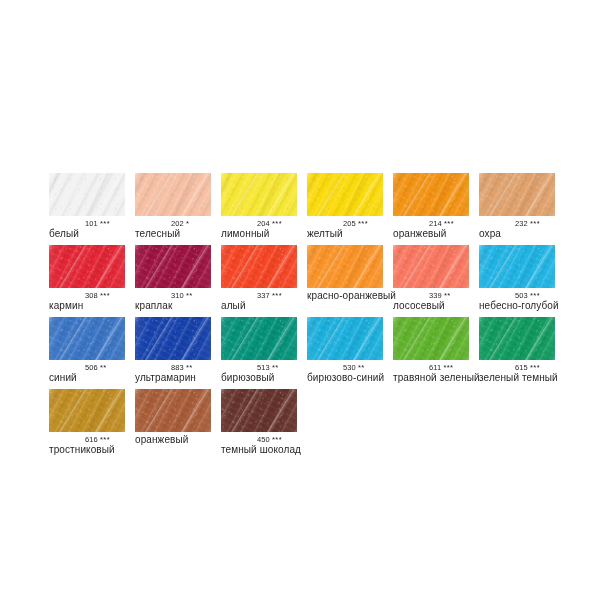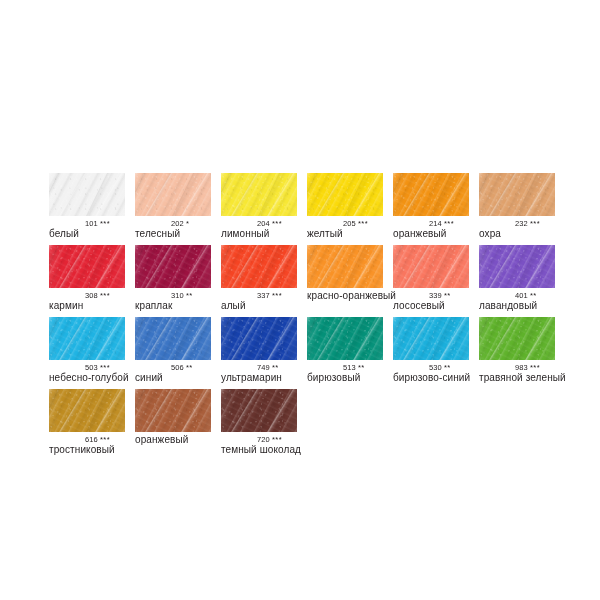--- a/index.html
+++ b/index.html
@@ -291,34 +291,20 @@
         <div class="grain"></div>
         <div class="edgefade"></div>
       </div>
       <div class="caption">
         <div class="code-line"><span>339</span> <span class="stars">**</span></div>
         <div class="name-line">лососевый</div>
       </div>
     </div>
     <div class="swatch-cell">
       <div class="swatch">
-        <div class="base" style="background: rgb(123, 81, 196);"></div>
-        <div class="tex1"></div>
-        <div class="tex2"></div>
-        <div class="tex3"></div>
-        <div class="grain"></div>
-        <div class="edgefade"></div>
-      </div>
-      <div class="caption">
-        <div class="code-line"><span>401</span> <span class="stars">**</span></div>
-        <div class="name-line">лавандовый</div>
-      </div>
-    </div>
-    <div class="swatch-cell">
-      <div class="swatch">
         <div class="base" style="background: rgb(31, 179, 227);"></div>
         <div class="tex1"></div>
         <div class="tex2"></div>
         <div class="tex3"></div>
         <div class="grain"></div>
         <div class="edgefade"></div>
       </div>
       <div class="caption">
         <div class="code-line"><span>503</span> <span class="stars">***</span></div>
         <div class="name-line">небесно-голубой</div>
@@ -341,21 +327,21 @@
     <div class="swatch-cell">
       <div class="swatch">
         <div class="base" style="background: rgb(22, 65, 172);"></div>
         <div class="tex1"></div>
         <div class="tex2"></div>
         <div class="tex3"></div>
         <div class="grain"></div>
         <div class="edgefade"></div>
       </div>
       <div class="caption">
-        <div class="code-line"><span>749</span> <span class="stars">**</span></div>
+        <div class="code-line"><span>883</span> <span class="stars">**</span></div>
         <div class="name-line">ультрамарин</div>
       </div>
     </div>
     <div class="swatch-cell">
       <div class="swatch">
         <div class="base" style="background: rgb(4, 145, 121);"></div>
         <div class="tex1"></div>
         <div class="tex2"></div>
         <div class="tex3"></div>
         <div class="grain"></div>
@@ -383,22 +369,36 @@
     <div class="swatch-cell">
       <div class="swatch">
         <div class="base" style="background: rgb(95, 178, 43);"></div>
         <div class="tex1"></div>
         <div class="tex2"></div>
         <div class="tex3"></div>
         <div class="grain"></div>
         <div class="edgefade"></div>
       </div>
       <div class="caption">
-        <div class="code-line"><span>983</span> <span class="stars">***</span></div>
+        <div class="code-line"><span>611</span> <span class="stars">***</span></div>
         <div class="name-line">травяной зеленый</div>
+      </div>
+    </div>
+    <div class="swatch-cell">
+      <div class="swatch">
+        <div class="base" style="background: rgb(15, 154, 94);"></div>
+        <div class="tex1"></div>
+        <div class="tex2"></div>
+        <div class="tex3"></div>
+        <div class="grain"></div>
+        <div class="edgefade"></div>
+      </div>
+      <div class="caption">
+        <div class="code-line"><span>615</span> <span class="stars">***</span></div>
+        <div class="name-line">зеленый темный</div>
       </div>
     </div>
     <div class="swatch-cell">
       <div class="swatch">
         <div class="base" style="background: rgb(191, 140, 33);"></div>
         <div class="tex1"></div>
         <div class="tex2"></div>
         <div class="tex3"></div>
         <div class="grain"></div>
         <div class="edgefade"></div>
@@ -424,17 +424,17 @@
     <div class="swatch-cell">
       <div class="swatch">
         <div class="base" style="background: rgb(102, 50, 44);"></div>
         <div class="tex1"></div>
         <div class="tex2"></div>
         <div class="tex3"></div>
         <div class="grain"></div>
         <div class="edgefade"></div>
       </div>
       <div class="caption">
-        <div class="code-line"><span>720</span> <span class="stars">***</span></div>
+        <div class="code-line"><span>450</span> <span class="stars">***</span></div>
         <div class="name-line">темный шоколад</div>
       </div>
     </div>
   </div>
 
 </body></html>

